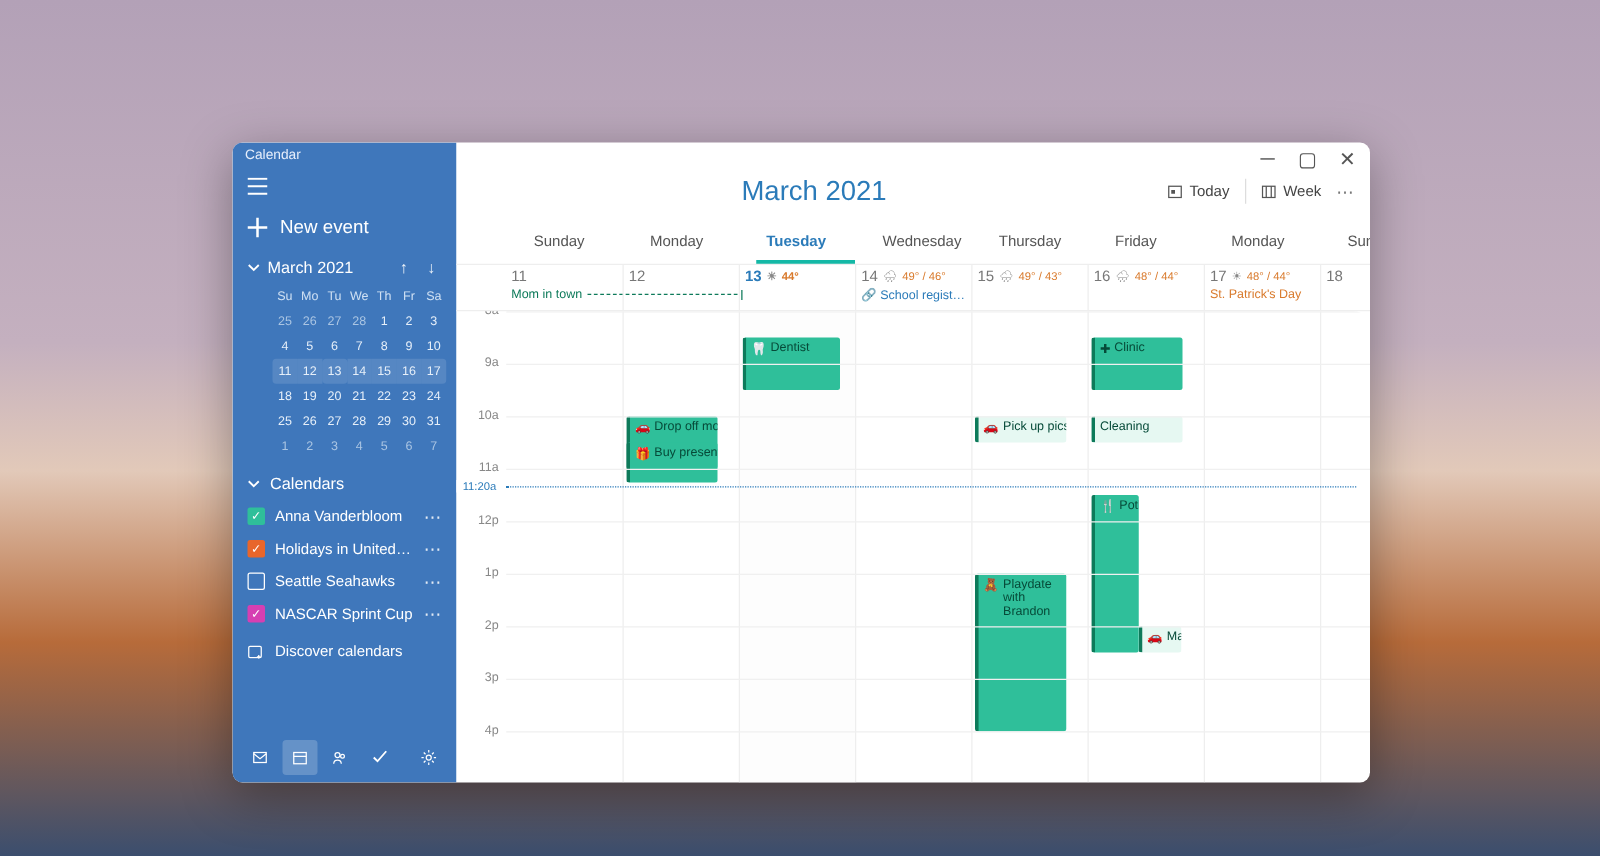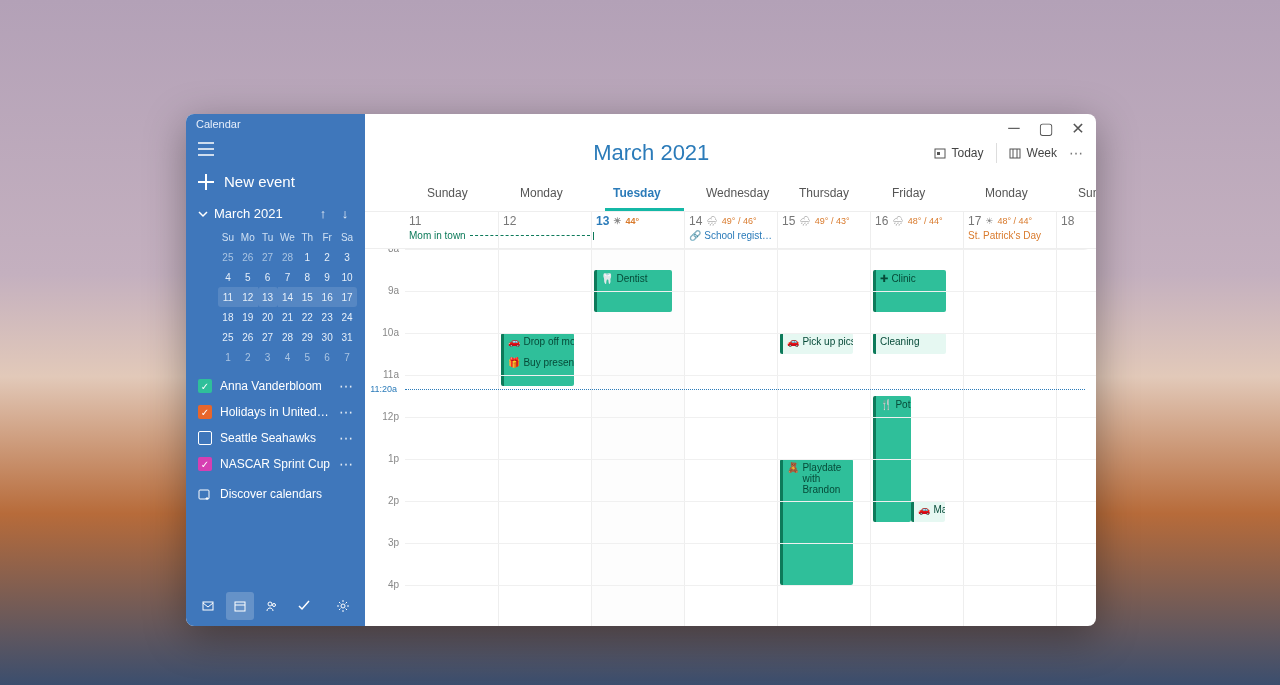--- a/index.html
+++ b/index.html
@@ -194,20 +194,26 @@
               <td class="dim ">2</td>
               <td class="dim ">3</td>
               <td class="dim ">4</td>
               <td class="dim ">5</td>
               <td class="dim ">6</td>
               <td class="dim ">7</td>
             </tr>
           </tbody>
         </table>
     </div>
+    <div class="calendars-header">
+      <svg class="chev" viewBox="0 0 10 10">
+          <path d="M1 3l4 4 4-4" stroke="#fff" stroke-width="1.5" fill="none"></path>
+        </svg>
+      <span>Calendars</span>
+    </div>
     <div class="cal-list" id="cal-list">
         <div class="cal-item">
         <span class="cal-check checked" style="background:#2fbf9a"></span>
         <span class="cal-label">Anna Vanderbloom</span>
         <span class="cal-more">⋯</span>
       </div>
         <div class="cal-item">
         <span class="cal-check checked" style="background:#e8662b"></span>
         <span class="cal-label">Holidays in United States</span>
         <span class="cal-more">⋯</span>

